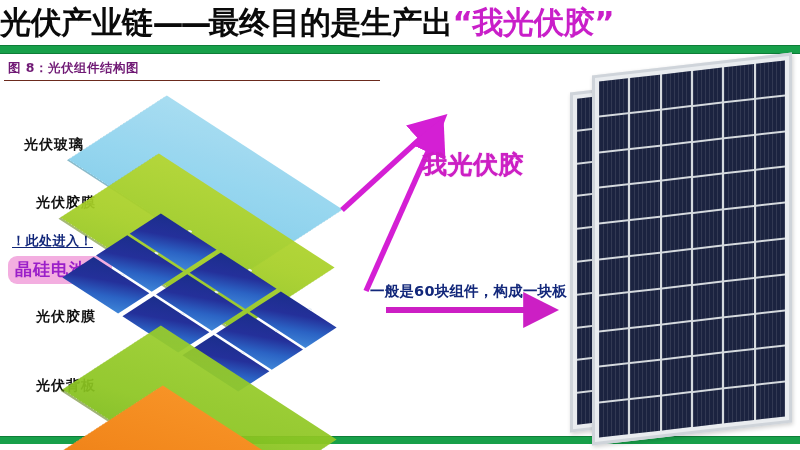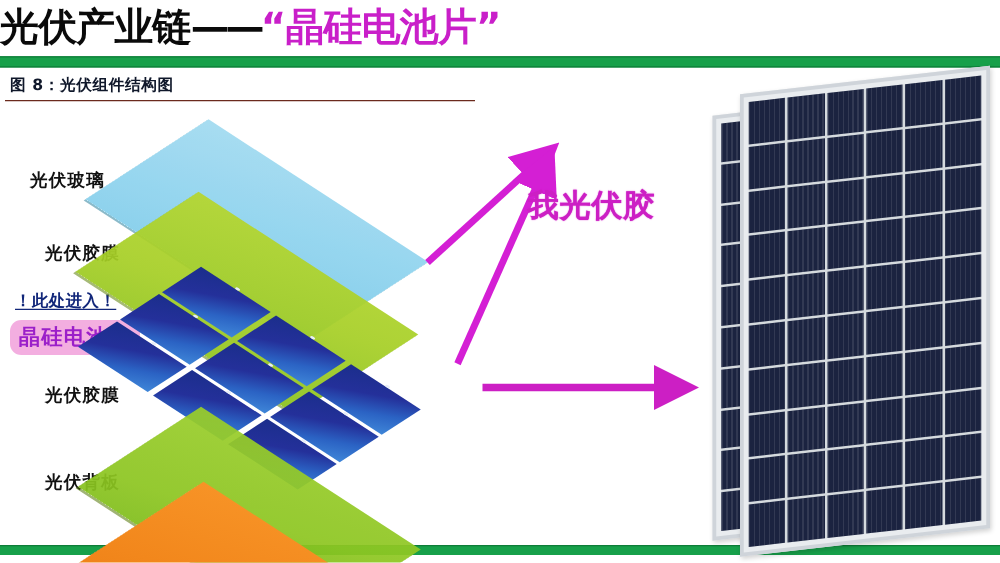--- a/index.html
+++ b/index.html
@@ -18,21 +18,21 @@
   .t-dash  { color:#0a0a0a; letter-spacing:-3px; }
   .t-quote { color:#c91fc9; font-size:31px; font-weight:bold; }
 
   .green-rule-top { position:absolute; left:0; top:45px; width:800px; height:9px;
                     background:#17a04a; border-top:1px solid #0e7d38;
                     border-bottom:1px solid #0e7d38; }
   .green-rule-bot { position:absolute; left:0; top:436px; width:800px; height:8px;
                     background:#17a04a; border-top:1px solid #0e7d38; }
 
   .fig-caption { position:absolute; left:8px; top:60px; font-size:12.5px;
-                 font-weight:bold; color:#0f172a; letter-spacing:0.5px; }
+                 font-weight:bold; color:#701a75; letter-spacing:0.5px; }
   .fig-underline { position:absolute; left:4px; top:80px; width:376px; height:1px;
                    background:#6b2a1d; }
 
   
   .layer-label { position:absolute; font-size:14px; color:#111;
                  font-family:"DejaVu Serif","Liberation Serif",serif;
                  font-weight:bold; white-space:nowrap; letter-spacing:1px; }
   #lbl-glass { left:24px;  top:136px; }
   #lbl-eva1  { left:36px;  top:194px; }
   #lbl-eva2  { left:36px;  top:308px; }
@@ -120,21 +120,22 @@
                  transform:skewY(-6.5deg); }
 </style>
 </head>
 <body>
 
 <div id="page">
 
   <div class="title-bar">
     <span class="title-txt t-black">光伏产业链</span>
     <span class="title-txt t-dash">——</span>
-    <span class="title-txt t-quote">“晶硅电池片”</span>
+    <span class="title-txt t-black">最终目的是生产出</span>
+    <span class="title-txt t-quote">“我光伏胶”</span>
   </div>
 
   <div class="green-rule-top"></div>
   <div class="green-rule-bot"></div>
 
   <div class="fig-caption">图 8：光伏组件结构图</div>
   <div class="fig-underline"></div>
 
   <div class="layer-label" id="lbl-glass">光伏玻璃</div>
   <div class="layer-label" id="lbl-eva1">光伏胶膜</div>
@@ -192,20 +193,21 @@
 
     <line x1="366" y1="291" x2="435" y2="136" stroke="#d41fd4" stroke-width="5.5" marker-end="url(#ah)"></line>
 
     <line x1="386" y1="310" x2="540" y2="310" stroke="#cc1fc4" stroke-width="6" marker-end="url(#ah2)"></line>
   </svg>
 
   <div id="ann-eva">
     <div>我光伏胶</div>
   </div>
 
+  <div id="ann-60">一般是60块组件，构成一块板</div>
 
   <div id="panels">
     <div class="panel" id="panel-back">
       <div class="panel-inner" id="grid-back">
           <div class="pcell"></div>
           <div class="pcell"></div>
           <div class="pcell"></div>
           <div class="pcell"></div>
           <div class="pcell"></div>
           <div class="pcell"></div>

